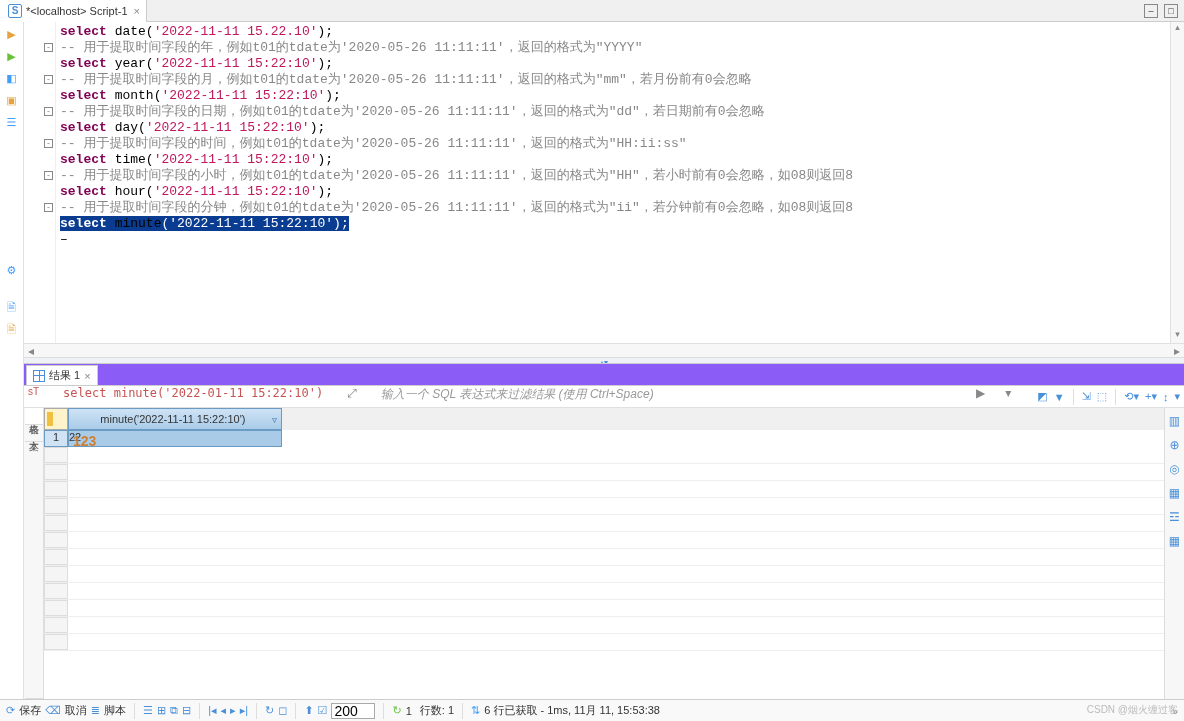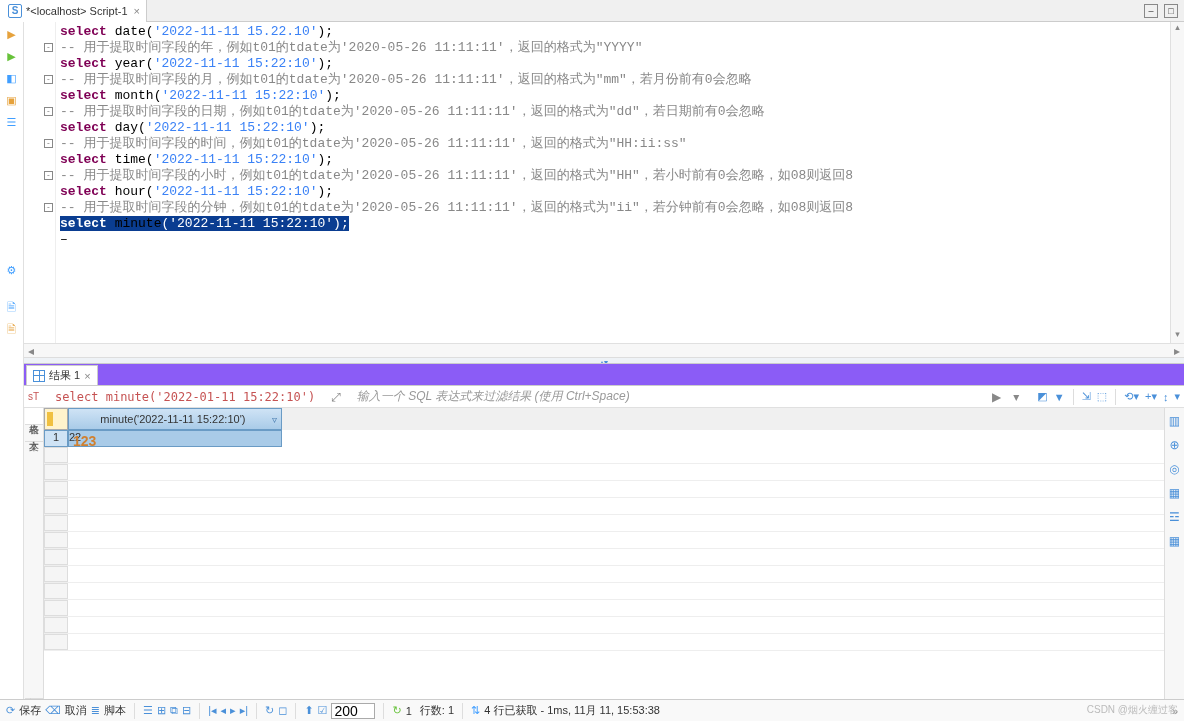--- a/index.html
+++ b/index.html
@@ -101,21 +101,21 @@
   font-size: 13px;
   line-height: 16px;
   white-space: pre;
   padding: 2px 0 0 4px;
   color: #000;
   position: relative;
 }
 .code .line { height: 16px; }
 .kw { color: #7f0055; font-weight: bold; }
 .fn { color: #000; }
-.str { color: #3b82f6; }
+.str { color: #be185d; }
 .cmt { color: #888; }
 .sel { background: #0a3d91; color: #fff; }
 .sel .kw, .sel .str { color: #fff; }
 .code .cursor-dash { color: #000; }
 
 .hscrollbar {
   height: 14px;
   background: #f7f7f7;
   border-top: 1px solid #e0e0e0;
   display: flex; align-items: center;
@@ -160,24 +160,24 @@
               linear-gradient(#4a90d9,#4a90d9) 0 50%/100% 1px no-repeat,
               linear-gradient(#4a90d9,#4a90d9) 0 100%/100% 1px no-repeat,
               linear-gradient(#4a90d9,#4a90d9) 0 0/1px 100% no-repeat,
               linear-gradient(#4a90d9,#4a90d9) 50% 0/1px 100% no-repeat,
               linear-gradient(#4a90d9,#4a90d9) 100% 0/1px 100% no-repeat;
 }
 .results-tabs .close { color:#888; cursor:pointer; }
 
 .results-toolbar {
   height: 22px;
-  display: flex; align-items: center;
+  display: flex; 
   border-bottom: 1px solid #e0e0e0;
   padding: 0 4px;
-  gap: 12px;
+  gap: 20px;
 }
 .results-toolbar .qlabel {
   color: #c65353; font-family: Consolas, monospace; font-size: 12px;
   padding: 0 4px;
 }
 .results-toolbar .expand { color:#888; cursor:pointer; }
 .results-toolbar .filter-input {
   flex:1; color:#999; font-style: italic; font-size: 12px; padding-left:4px;
 }
 .results-toolbar .rbtns { display:flex; gap:6px; align-items:center; }
@@ -500,19 +500,19 @@
   <div class="grp">
     <span class="ico" style="color:#67c23a">↻</span>
     <span>1</span>
   </div>
   <div class="grp">
     <span>行数: 1</span>
   </div>
   <span class="sep"></span>
   <div class="grp">
     <span class="ico" style="color:#409eff">⇅</span>
-    <span>4 行已获取 - 1ms, 11月 11, 15:53:38</span>
+    <span>6 行已获取 - 1ms, 11月 11, 15:53:38</span>
   </div>
   <div style="flex:1"></div>
   <span class="ico" style="color:#888">»</span>
 </div>
 
 <div class="watermark">CSDN @烟火缠过客</div>
 
 </body></html>

